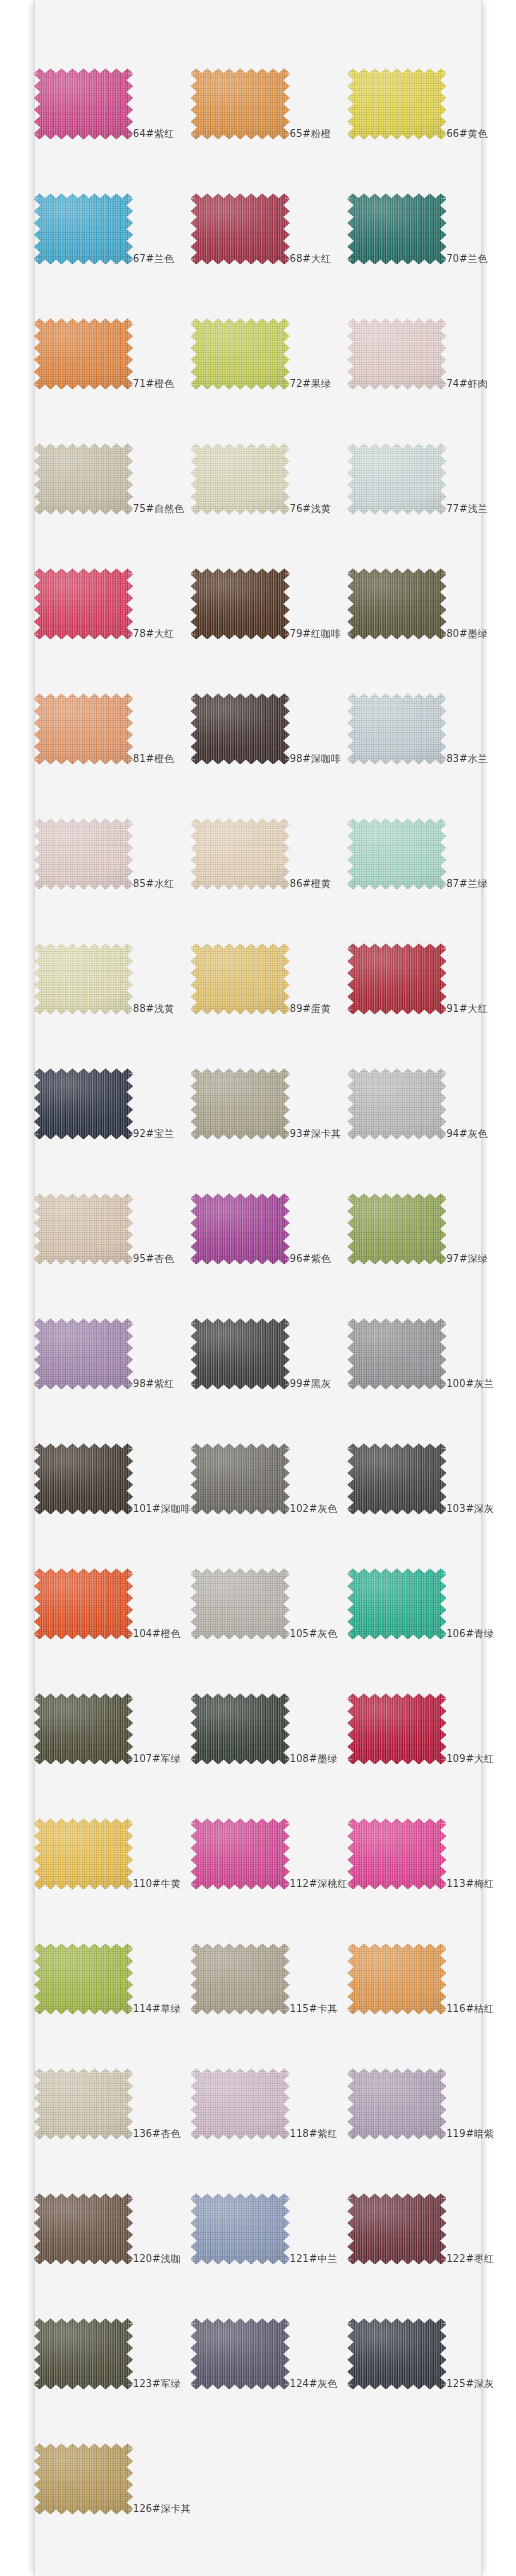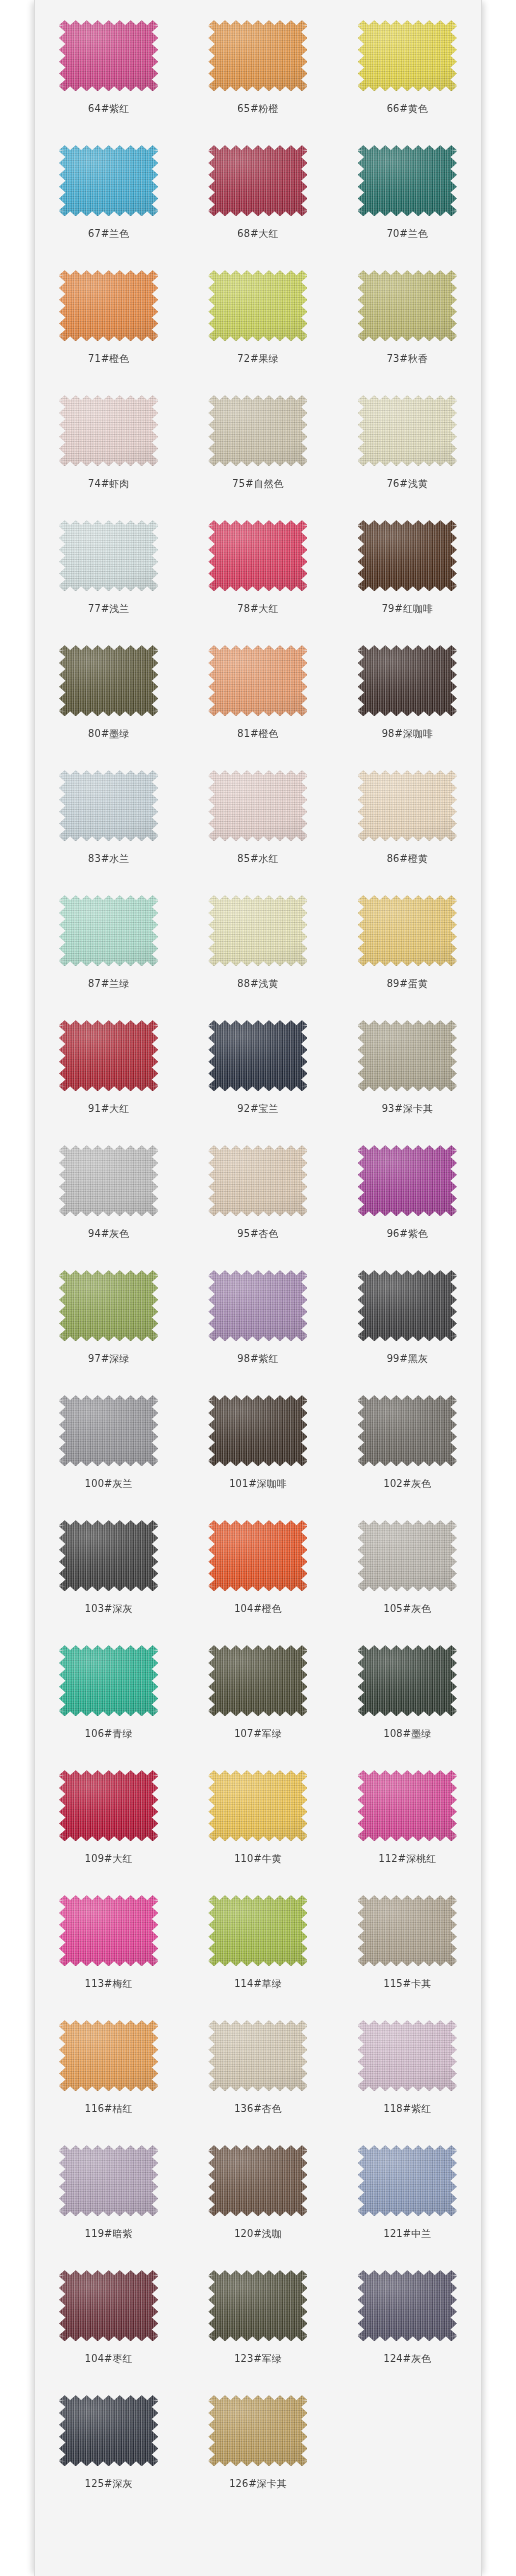--- a/index.html
+++ b/index.html
@@ -52,22 +52,22 @@
     position: relative;
     padding: 14.4px 0 17px 0;
     display: grid;
     grid-template-columns: repeat(3, 1fr);
     row-gap: 0px;
     column-gap: 0px;
   }
   .swatch-cell {
     height: 125px;
     display: flex;
-    flex-direction: column;
-    align-items: center;
+    flex-direction: row;
+    align-items: flex-end;
     justify-content: flex-start;
     padding-top: 5.9px;
   }
 
   
   .swatch-wrap {
     position: relative;
     width: 99px;
     height: 71px;
     filter: drop-shadow(0 0.7px 0.7px rgba(0,0,0,0.10));
@@ -186,27 +186,20 @@
           <div class="swatch-label">71#橙色</div>
         </div>
         <div class="swatch-cell">
           <div class="swatch-wrap" style="--c: #d2dd5a;">
             <div class="swatch-fabric"></div>
             <div class="swatch-sheen"></div>
           </div>
           <div class="swatch-label">72#果绿</div>
         </div>
         <div class="swatch-cell">
-          <div class="swatch-wrap" style="--c: #c5c173;">
-            <div class="swatch-fabric"></div>
-            <div class="swatch-sheen"></div>
-          </div>
-          <div class="swatch-label">73#秋香</div>
-        </div>
-        <div class="swatch-cell">
           <div class="swatch-wrap" style="--c: #f3dcd8;">
             <div class="swatch-fabric"></div>
             <div class="swatch-sheen"></div>
           </div>
           <div class="swatch-label">74#虾肉</div>
         </div>
         <div class="swatch-cell">
           <div class="swatch-wrap" style="--c: #d6cdb4;">
             <div class="swatch-fabric"></div>
             <div class="swatch-sheen"></div>
@@ -512,21 +505,21 @@
             <div class="swatch-fabric"></div>
             <div class="swatch-sheen"></div>
           </div>
           <div class="swatch-label">121#中兰</div>
         </div>
         <div class="swatch-cell">
           <div class="swatch-wrap" style="--c: #6b2b35;">
             <div class="swatch-fabric"></div>
             <div class="swatch-sheen"></div>
           </div>
-          <div class="swatch-label">104#枣红</div>
+          <div class="swatch-label">122#枣红</div>
         </div>
         <div class="swatch-cell">
           <div class="swatch-wrap" style="--c: #4c4b35;">
             <div class="swatch-fabric"></div>
             <div class="swatch-sheen"></div>
           </div>
           <div class="swatch-label">123#军绿</div>
         </div>
         <div class="swatch-cell">
           <div class="swatch-wrap" style="--c: #56536a;">

